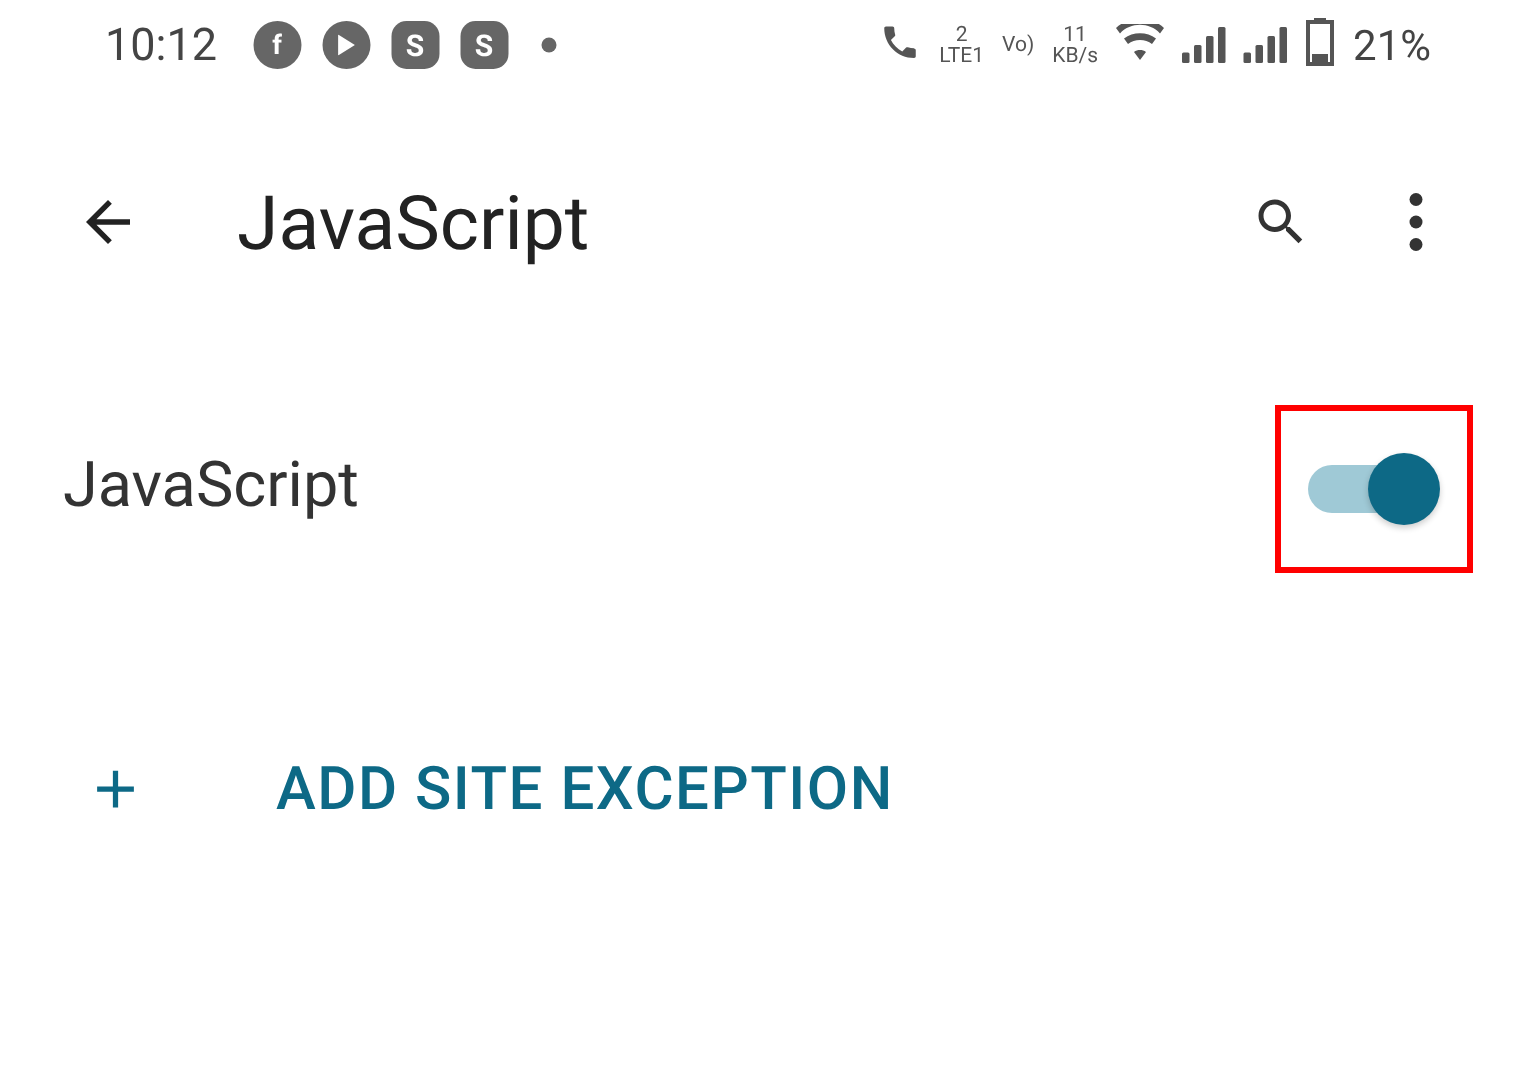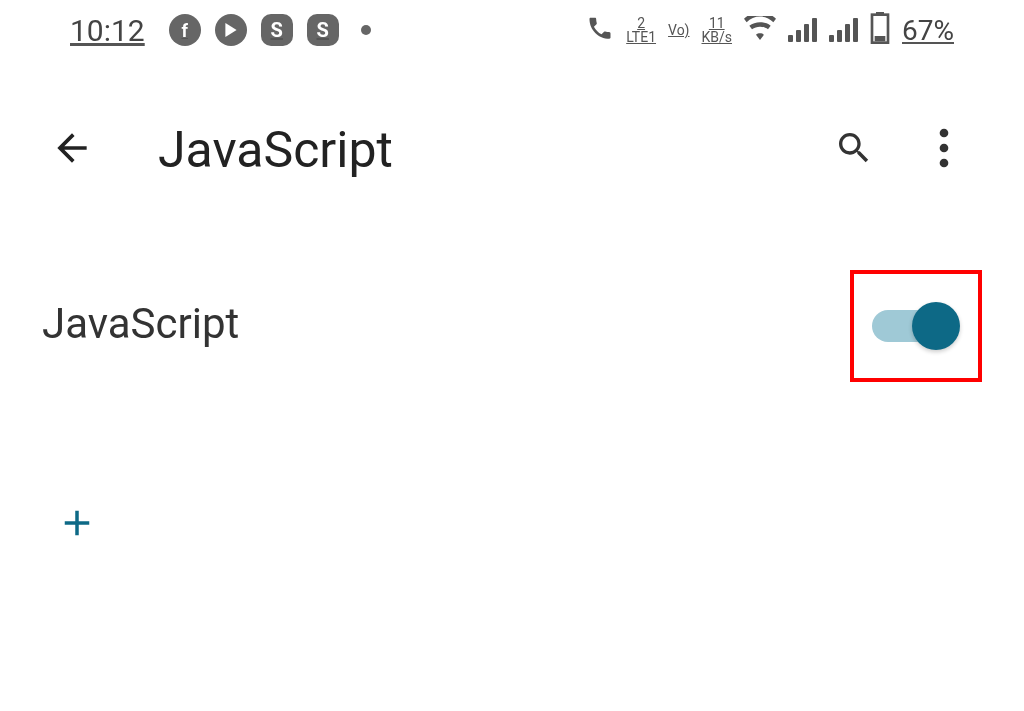--- a/index.html
+++ b/index.html
@@ -13,21 +13,20 @@
     }
     
     
     .status-bar {
       height: 60px;
       display: flex;
       align-items: center;
       justify-content: space-between;
       padding: 0 70px 0 70px;
       color: #555;
-      text-decoration: underline;
     }
     .status-left {
       display: flex;
       align-items: center;
       gap: 14px;
     }
     .status-time {
       font-size: 30px;
       font-weight: 400;
       color: #444;
@@ -242,21 +241,21 @@
       <div class="signal-bar" style="height:18px"></div>
       <div class="signal-bar" style="height:24px"></div>
     </div>
     <span>
       <svg width="20" height="32" viewBox="0 0 14 24">
           <rect x="4" y="0" width="6" height="2" fill="#555"></rect>
           <rect x="1" y="2" width="12" height="21" fill="none" stroke="#555" stroke-width="2"></rect>
           <rect x="3" y="18" width="8" height="4" fill="#555"></rect>
         </svg>
     </span>
-    <span class="battery-pct">67%</span>
+    <span class="battery-pct">21%</span>
   </div>
 </div>
 
 <div class="app-bar">
   <div class="back-btn">
     <span>
       <svg width="44" height="44" viewBox="0 0 24 24">
           <path d="M20 11H7.8l5.6-5.6L12 4l-8 8 8 8 1.4-1.4L7.8 13H20v-2z" fill="#222"></path>
         </svg>
     </span>
@@ -291,13 +290,14 @@
     </div>
   </div>
 </div>
 
 <div class="add-row">
   <div class="plus-icon">
     <svg width="42" height="42" viewBox="0 0 24 24">
         <path d="M19 13h-6v6h-2v-6H5v-2h6V5h2v6h6v2z" fill="#0d6986"></path>
       </svg>
   </div>
+  <div class="add-label">ADD SITE EXCEPTION</div>
 </div>
 
 </body></html>

